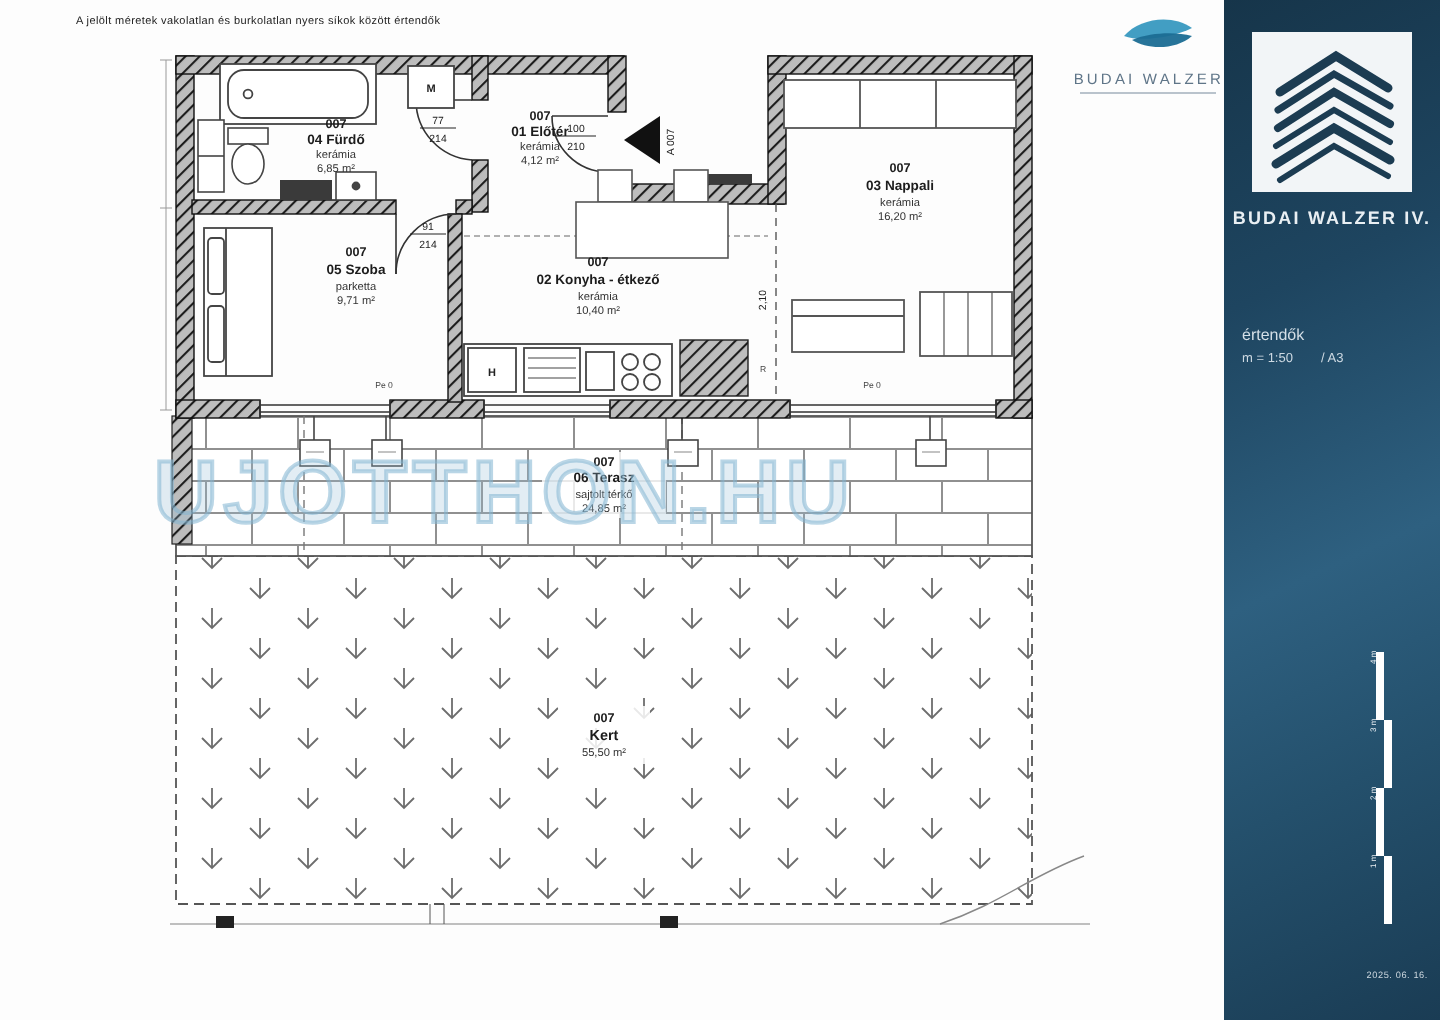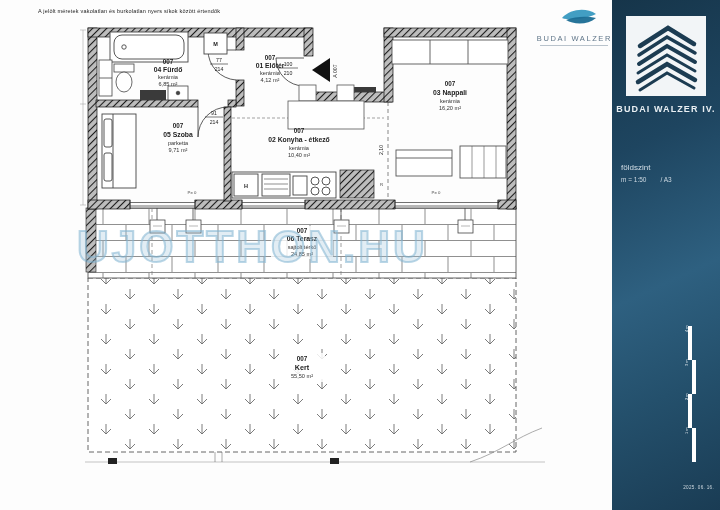--- a/index.html
+++ b/index.html
@@ -289,21 +289,21 @@
         <path d="M14,30 L42,12 L68,28" stroke-width="4.5"></path>
         <path d="M13,39 L41,21 L69,37" stroke-width="3.5"></path>
         <path d="M13,48 L41,30 L69,46" stroke-width="4"></path>
         <path d="M12,57 L41,39 L69,55" stroke-width="3"></path>
         <path d="M12,66 L41,48 L69,64" stroke-width="4.5"></path>
         <path d="M14,74 L41,57 L68,72" stroke-width="3"></path>
       </g>
     </svg>
   </div>
   <div class="sb-brand">BUDAI WALZER IV.</div>
-  <div class="sb-floor">földszint</div>
+  <div class="sb-floor">értendők</div>
   <div class="sb-scale">
     <span>m = 1:50</span><span class="sheet">/ A3</span>
   </div>
   <div class="scalebar">
     <div class="sb-seg" style="left:4px;top:0;height:34px;"></div>
     <div class="sb-seg" style="left:8px;top:34px;height:34px;"></div>
     <div class="sb-seg" style="left:4px;top:68px;height:34px;"></div>
     <div class="sb-seg" style="left:8px;top:102px;height:34px;"></div>
     <span class="sb-lab" style="left:0;top:6px;">4 m</span>
     <span class="sb-lab" style="left:0;top:40px;">3 m</span>

